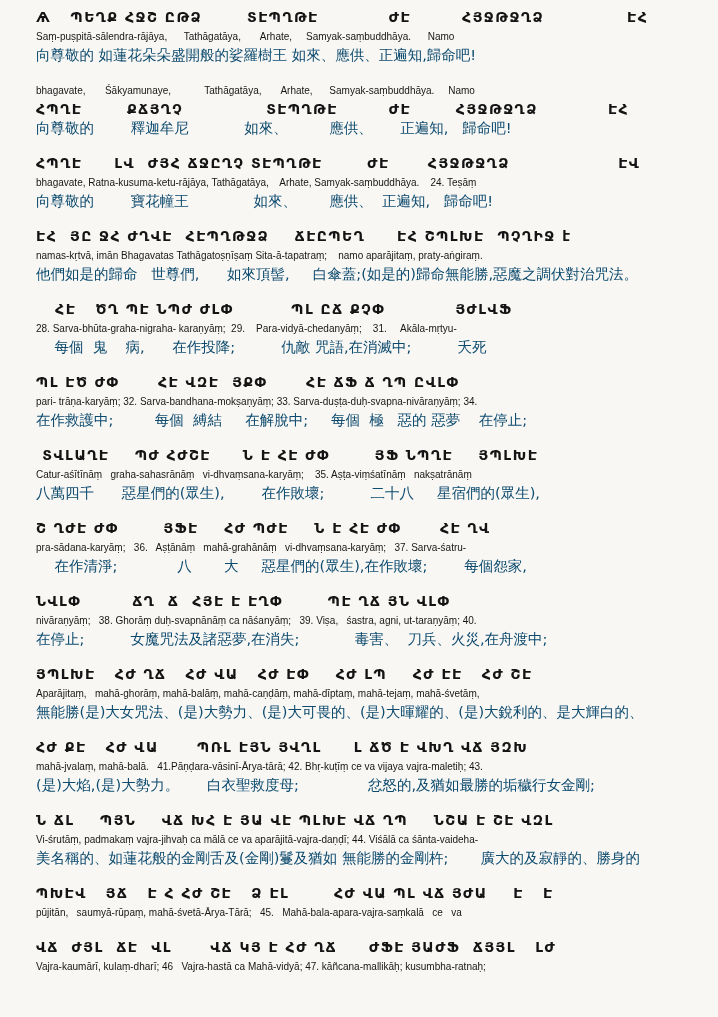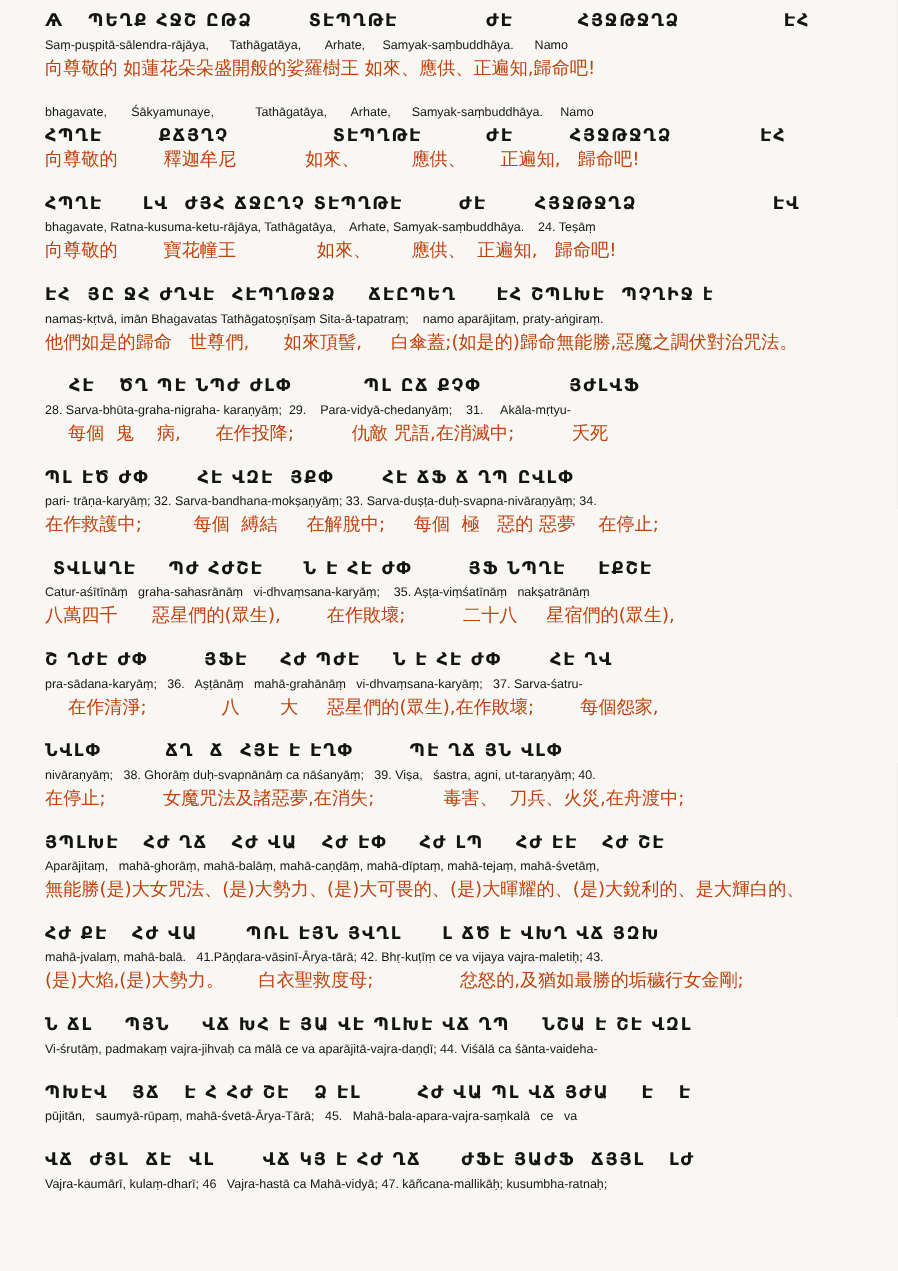--- a/index.html
+++ b/index.html
@@ -33,21 +33,21 @@
     color: #141414;
   }
   .roman {
     font-family: "Liberation Sans", sans-serif;
     font-size: 10px;
     color: #161616;
   }
   .chinese {
     font-family: "DejaVu Sans", sans-serif;
     font-size: 14.5px;
-    color: #c2410c;
+    color: #0c4a6e;
   }
 </style>
 </head>
 <body>
 
 <div class="page">
 
   <div class="block">
     <div class="line siddham">Ѧ   ՊԵՂՔ ՀՋՇ ԸԹՁ       ՏԷՊՂԹԷ           ԺԷ        ՀՅՋԹՋՂՁ             ԷՀ</div>
     <div class="line roman">Saṃ-puṣpitā-sālendra-rājāya,      Tathāgatāya,       Arhate,     Samyak-saṃbuddhāya.      Namo</div>
@@ -78,21 +78,21 @@
     <div class="line chinese">    每個  鬼    病,      在作投降;          仇敵 咒語,在消滅中;          夭死</div>
   </div>
 
   <div class="block">
     <div class="line siddham">ՊԼ ԷԾ ԺՓ      ՀԷ ՎԶԷ  ՅՔՓ      ՀԷ ՃՖ Ճ ՂՊ ԸՎԼՓ</div>
     <div class="line roman">pari- trāṇa-karyāṃ; 32. Sarva-bandhana-mokṣaṇyāṃ; 33. Sarva-duṣṭa-duḥ-svapna-nivāraṇyāṃ; 34.</div>
     <div class="line chinese">在作救護中;         每個  縛結     在解脫中;     每個  極   惡的 惡夢    在停止;</div>
   </div>
 
   <div class="block">
-    <div class="line siddham"> ՏՎԼԱՂԷ    ՊԺ ՀԺՇԷ     Ն Է ՀԷ ԺՓ       ՅՖ ՆՊՂԷ    ԷՔՇԷ</div>
+    <div class="line siddham"> ՏՎԼԱՂԷ    ՊԺ ՀԺՇԷ     Ն Է ՀԷ ԺՓ       ՅՖ ՆՊՂԷ    ՅՊԼԽԷ</div>
     <div class="line roman">Catur-aśītīnāṃ   graha-sahasrānāṃ   vi-dhvaṃsana-karyāṃ;    35. Aṣṭa-viṃśatīnāṃ   nakṣatrānāṃ</div>
     <div class="line chinese">八萬四千      惡星們的(眾生),        在作敗壞;          二十八     星宿們的(眾生),</div>
   </div>
 
   <div class="block">
     <div class="line siddham">Շ ՂԺԷ ԺՓ       ՅՖԷ    ՀԺ ՊԺԷ    Ն Է ՀԷ ԺՓ      ՀԷ ՂՎ</div>
     <div class="line roman">pra-sādana-karyāṃ;   36.   Aṣṭānāṃ   mahā-grahānāṃ   vi-dhvaṃsana-karyāṃ;   37. Sarva-śatru-</div>
     <div class="line chinese">    在作清淨;             八       大     惡星們的(眾生),在作敗壞;        每個怨家,</div>
   </div>
 
@@ -110,20 +110,21 @@
 
   <div class="block">
     <div class="line siddham">ՀԺ ՔԷ   ՀԺ ՎԱ      ՊՌԼ ԷՅՆ ՅՎՂԼ     Լ ՃԾ Է ՎԽՂ ՎՃ ՅԶԽ</div>
     <div class="line roman">mahā-jvalaṃ, mahā-balā.   41.Pāṇḍara-vāsinī-Ārya-tārā; 42. Bhṛ-kuṭīṃ ce va vijaya vajra-maletiḥ; 43.</div>
     <div class="line chinese">(是)大焰,(是)大勢力。      白衣聖救度母;               忿怒的,及猶如最勝的垢穢行女金剛;</div>
   </div>
 
   <div class="block">
     <div class="line siddham">Ն ՃԼ    ՊՅՆ    ՎՃ ԽՀ Է ՅԱ ՎԷ ՊԼԽԷ ՎՃ ՂՊ    ՆՇԱ Է ՇԷ ՎԶԼ</div>
     <div class="line roman">Vi-śrutāṃ, padmakaṃ vajra-jihvaḥ ca mālā ce va aparājitā-vajra-daṇḍī; 44. Viśālā ca śānta-vaideha-</div>
+    <div class="line chinese">美名稱的、如蓮花般的金剛舌及(金剛)鬘及猶如 無能勝的金剛杵;       廣大的及寂靜的、勝身的</div>
   </div>
 
   <div class="block">
     <div class="line siddham">ՊԽԷՎ   ՅՃ   Է Հ ՀԺ ՇԷ   Ձ ԷԼ       ՀԺ ՎԱ ՊԼ ՎՃ ՅԺԱ    Է   Է</div>
     <div class="line roman">pūjitān,   saumyā-rūpaṃ, mahā-śvetā-Ārya-Tārā;   45.   Mahā-bala-apara-vajra-saṃkalā   ce   va</div>
   </div>
 
   <div class="block">
     <div class="line siddham">ՎՃ  ԺՅԼ  ՃԷ  ՎԼ      ՎՃ ԿՅ Է ՀԺ ՂՃ     ԺՖԷ ՅԱԺՖ  ՃՅՅԼ   ԼԺ</div>
     <div class="line roman">Vajra-kaumārī, kulaṃ-dharī; 46   Vajra-hastā ca Mahā-vidyā; 47. kāñcana-mallikāḥ; kusumbha-ratnaḥ;</div>

